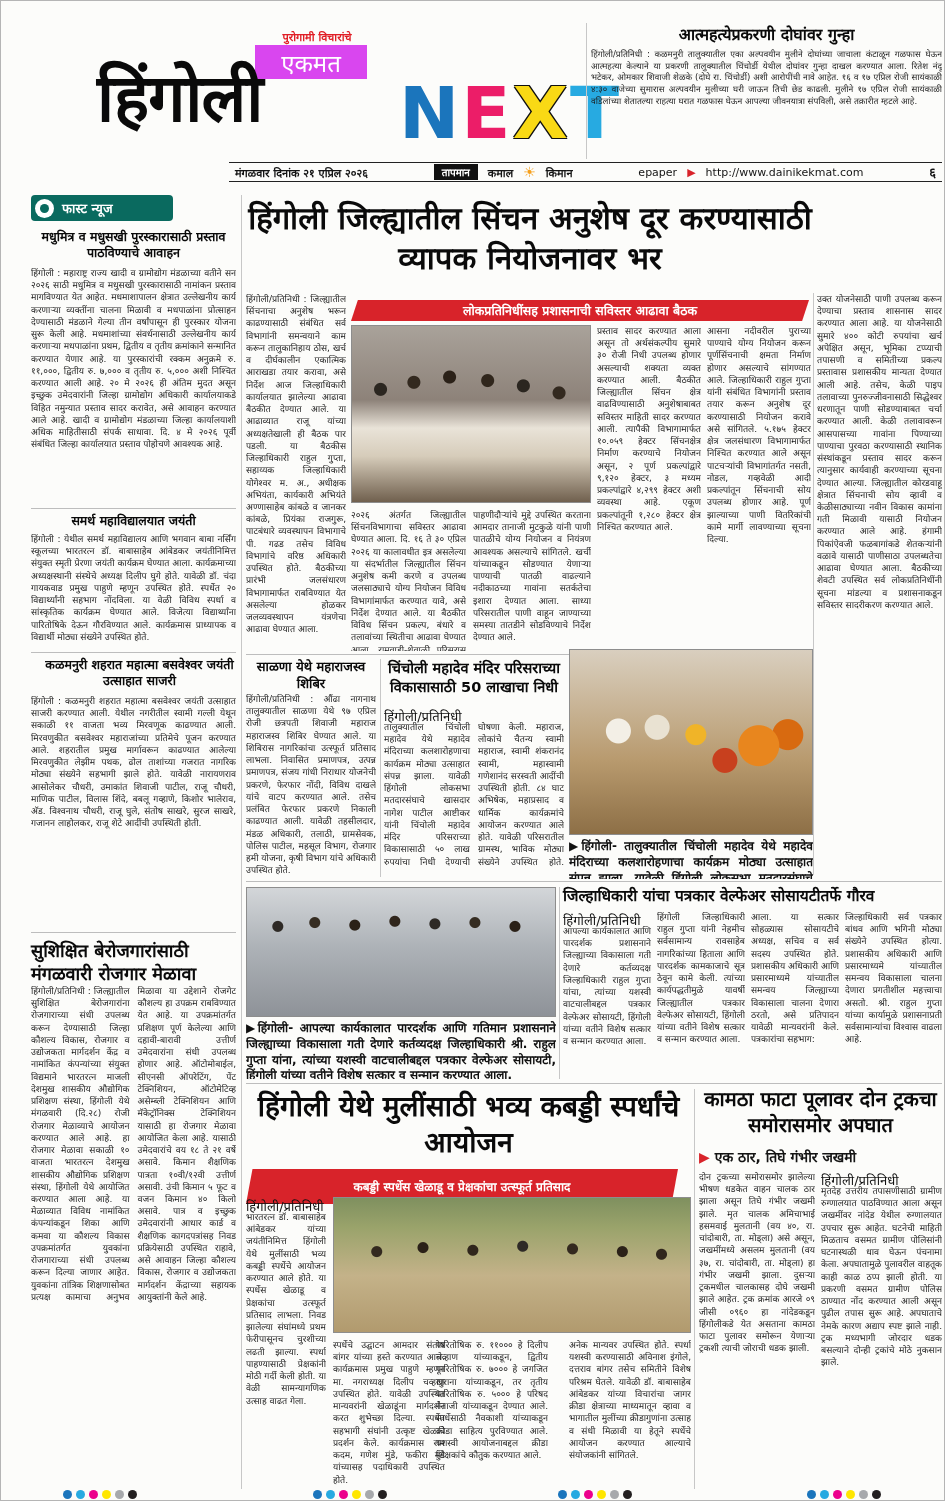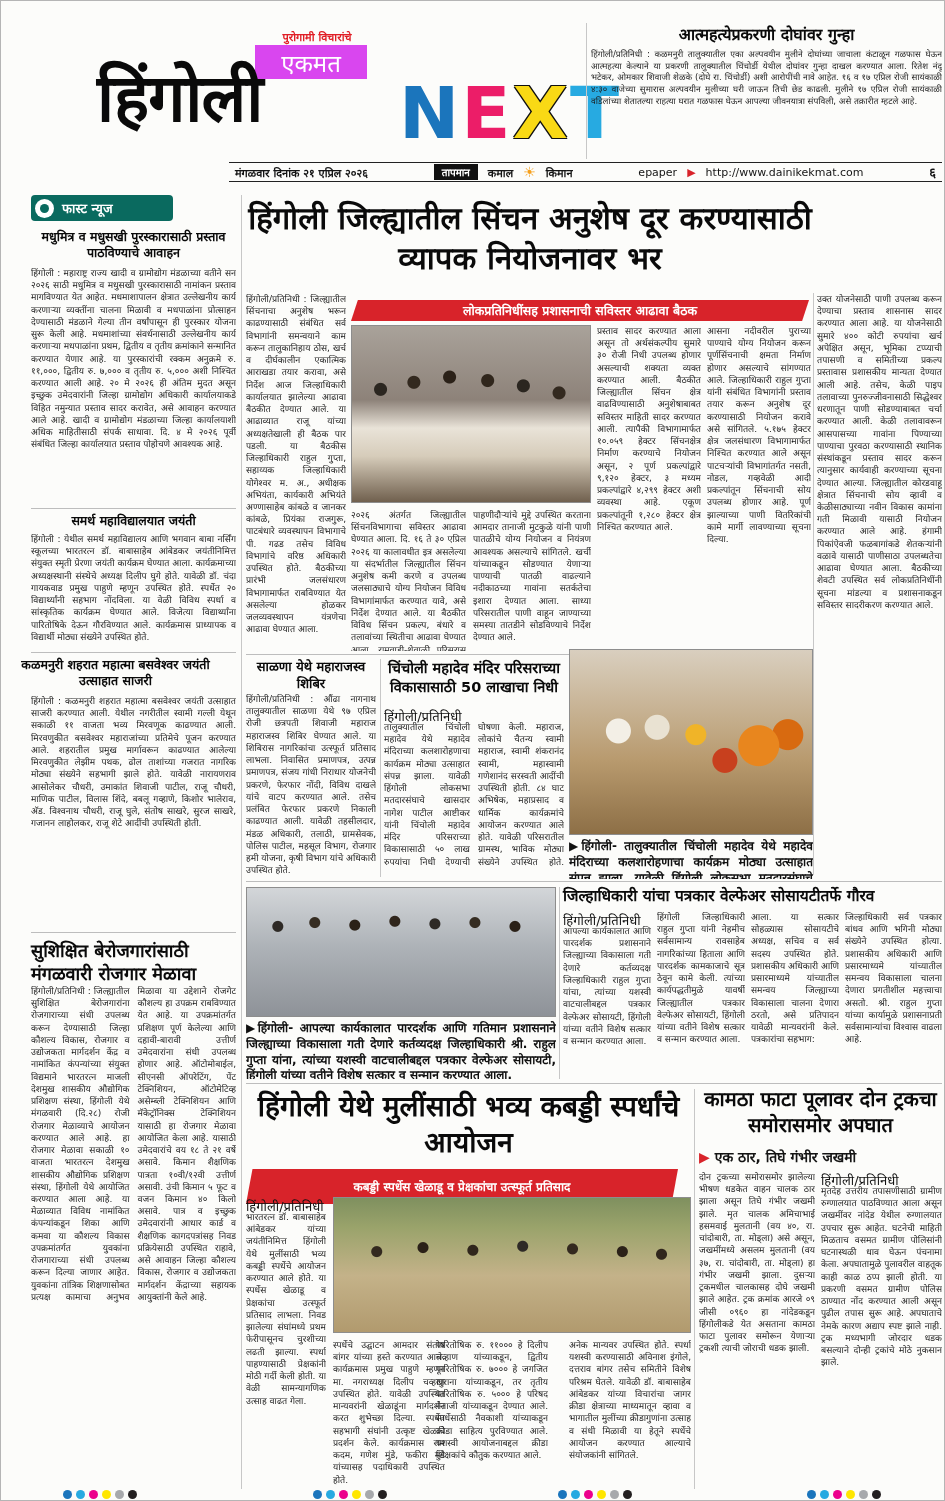--- a/index.html
+++ b/index.html
@@ -110,21 +110,21 @@
   </div>
 
   <div class="abs hl center" style="left:30px;top:228px;width:205px;height:34px;font-size:12.5px;">मधुमित्र व मधुसखी पुरस्कारासाठी प्रस्ताव पाठविण्याचे आवाहन</div>
   <div class="abs jt" style="left:30px;top:266px;width:205px;height:238px;">हिंगोली : महाराष्ट्र राज्य खादी व ग्रामोद्योग मंडळाच्या वतीने सन २०२६ साठी मधुमित्र व मधुसखी पुरस्कारासाठी नामांकन प्रस्ताव मागविण्यात येत आहेत. मधमाशापालन क्षेत्रात उल्लेखनीय कार्य करणाऱ्या व्यक्तींना चालना मिळावी व मधपाळांना प्रोत्साहन देण्यासाठी मंडळाने गेल्या तीन वर्षांपासून ही पुरस्कार योजना सुरू केली आहे. मधमाशांच्या संवर्धनासाठी उल्लेखनीय कार्य करणाऱ्या मधपाळांना प्रथम, द्वितीय व तृतीय क्रमांकाने सन्मानित करण्यात येणार आहे. या पुरस्कारांची रक्कम अनुक्रमे रु. ११,०००, द्वितीय रु. ७,००० व तृतीय रु. ५,००० अशी निश्चित करण्यात आली आहे. २० मे २०२६ ही अंतिम मुदत असून इच्छुक उमेदवारांनी जिल्हा ग्रामोद्योग अधिकारी कार्यालयाकडे विहित नमुन्यात प्रस्ताव सादर करावेत, असे आवाहन करण्यात आले आहे. खादी व ग्रामोद्योग मंडळाच्या जिल्हा कार्यालयाशी अधिक माहितीसाठी संपर्क साधावा. दि. ४ मे २०२६ पूर्वी संबंधित जिल्हा कार्यालयात प्रस्ताव पोहोचणे आवश्यक आहे.</div>
   <div class="rule-h" style="left:30px;top:507px;width:205px;"></div>
 
   <div class="abs hl center" style="left:30px;top:512px;width:205px;height:16px;font-size:12.5px;">समर्थ महाविद्यालयात जयंती</div>
   <div class="abs jt" style="left:30px;top:532px;width:205px;height:116px;">हिंगोली : येथील समर्थ महाविद्यालय आणि भगवान बाबा नर्सिंग स्कूलच्या भारतरत्न डॉ. बाबासाहेब आंबेडकर जयंतीनिमित्त संयुक्त स्मृती प्रेरणा जयंती कार्यक्रम घेण्यात आला. कार्यक्रमाच्या अध्यक्षस्थानी संस्थेचे अध्यक्ष दिलीप घुगे होते. यावेळी डॉ. चंदा गायकवाड प्रमुख पाहुणे म्हणून उपस्थित होते. स्पर्धेत २० विद्यार्थ्यांनी सहभाग नोंदविला. या वेळी विविध स्पर्धा व सांस्कृतिक कार्यक्रम घेण्यात आले. विजेत्या विद्यार्थ्यांना पारितोषिके देऊन गौरविण्यात आले. कार्यक्रमास प्राध्यापक व विद्यार्थी मोठ्या संख्येने उपस्थित होते.</div>
   <div class="rule-h" style="left:30px;top:651px;width:205px;"></div>
 
-  <div class="abs hl center" style="left:12px;top:656px;width:205px;height:34px;font-size:12.5px;">कळमनुरी शहरात महात्मा बसवेश्वर जयंती उत्साहात साजरी</div>
+  <div class="abs hl center" style="left:36px;top:656px;width:205px;height:34px;font-size:12.5px;">कळमनुरी शहरात महात्मा बसवेश्वर जयंती उत्साहात साजरी</div>
   <div class="abs jt" style="left:30px;top:694px;width:205px;height:234px;">हिंगोली : कळमनुरी शहरात महात्मा बसवेश्वर जयंती उत्साहात साजरी करण्यात आली. येथील नगरीतील स्वामी गल्ली येथून सकाळी ११ वाजता भव्य मिरवणूक काढण्यात आली. मिरवणुकीत बसवेश्वर महाराजांच्या प्रतिमेचे पूजन करण्यात आले. शहरातील प्रमुख मार्गावरून काढण्यात आलेल्या मिरवणुकीत लेझीम पथक, ढोल ताशांच्या गजरात नागरिक मोठ्या संख्येने सहभागी झाले होते. यावेळी नारायणराव आसोलेकर चौधरी, उमाकांत शिवाजी पाटील, राजू चौधरी, माणिक पाटील, विलास शिंदे, बबलू गव्हाणे, किशोर भालेराव, अ‍ॅड. विश्वनाथ चौधरी, राजू घुले, संतोष साखरे, सुरज साखरे, गजानन लाहोलकर, राजू शेटे आदींची उपस्थिती होती.</div>
   <div class="rule-h" style="left:30px;top:931px;width:205px;"></div>
 
   <div class="abs hl" style="left:30px;top:938px;width:205px;height:42px;font-size:18px;">सुशिक्षित बेरोजगारांसाठी मंगळवारी रोजगार मेळावा</div>
   <div class="abs jt col2" style="left:30px;top:984px;width:205px;height:504px;">हिंगोली/प्रतिनिधी : जिल्ह्यातील सुशिक्षित बेरोजगारांना रोजगाराच्या संधी उपलब्ध करून देण्यासाठी जिल्हा कौशल्य विकास, रोजगार व उद्योजकता मार्गदर्शन केंद्र व नामांकित कंपन्यांच्या संयुक्त विद्यमाने भारतरत्न माजली देशमुख शासकीय औद्योगिक प्रशिक्षण संस्था, हिंगोली येथे मंगळवारी (दि.२८) रोजी रोजगार मेळाव्याचे आयोजन करण्यात आले आहे. हा रोजगार मेळावा सकाळी १० वाजता भारतरत्न देशमुख शासकीय औद्योगिक प्रशिक्षण संस्था, हिंगोली येथे आयोजित करण्यात आला आहे. या मेळाव्यात विविध नामांकित कंपन्यांकडून शिका आणि कमवा या कौशल्य विकास उपक्रमांतर्गत युवकांना रोजगाराच्या संधी उपलब्ध करून दिल्या जाणार आहेत. युवकांना तांत्रिक शिक्षणासोबत प्रत्यक्ष कामाचा अनुभव मिळावा या उद्देशाने रोजगेट कौशल्य हा उपक्रम राबविण्यात येत आहे. या उपक्रमांतर्गत प्रशिक्षण पूर्ण केलेल्या आणि दहावी-बारावी उत्तीर्ण उमेदवारांना संधी उपलब्ध होणार आहे. ऑटोमोबाईल, सीएनसी ऑपरेटिंग, पेंट टेक्निशियन, ऑटोमेटिव्ह असेम्ब्ली टेक्निशियन आणि मॅकेट्रॉनिक्स टेक्निशियन यासाठी हा रोजगार मेळावा आयोजित केला आहे. यासाठी उमेदवारांचे वय १८ ते २१ वर्षे असावे. किमान शैक्षणिक पात्रता १०वी/१२वी उत्तीर्ण असावी. उंची किमान ५ फूट व वजन किमान ४० किलो असावे. पात्र व इच्छुक उमेदवारांनी आधार कार्ड व शैक्षणिक कागदपत्रांसह निवड प्रक्रियेसाठी उपस्थित राहावे, असे आवाहन जिल्हा कौशल्य विकास, रोजगार व उद्योजकता मार्गदर्शन केंद्राच्या सहायक आयुक्तांनी केले आहे.</div>
 
   <div class="rule-v" style="left:240px;top:194px;height:1294px;"></div>
 
   <div class="abs hl center" style="left:245px;top:198px;width:568px;height:90px;font-size:31px;">हिंगोली जिल्ह्यातील सिंचन अनुशेष दूर करण्यासाठी व्यापक नियोजनावर भर</div>
   <div class="abs banner" style="left:350px;top:299px;width:458px;height:21px;font-size:12.5px;">लोकप्रतिनिधींसह प्रशासनाची सविस्तर आढावा बैठक</div>

